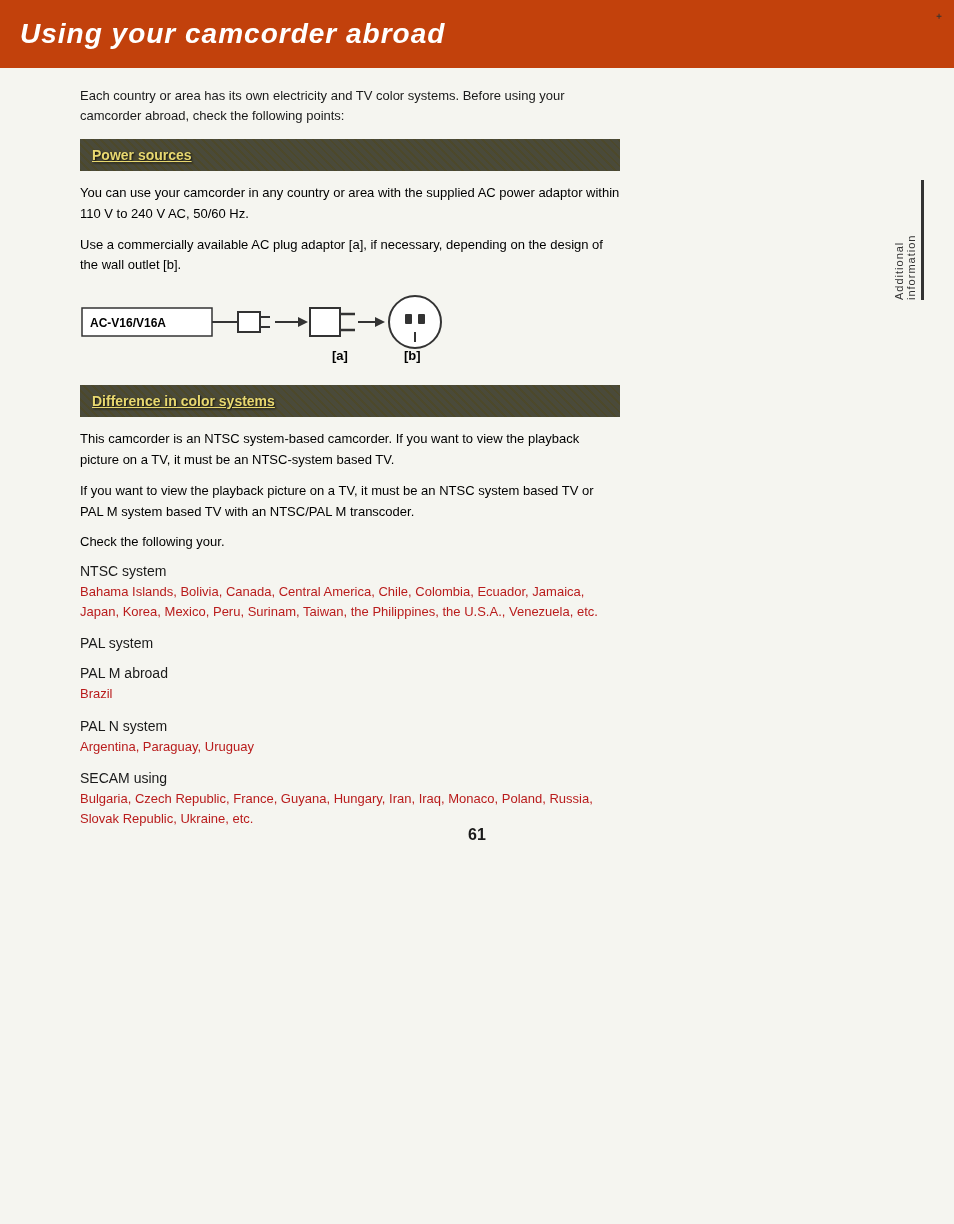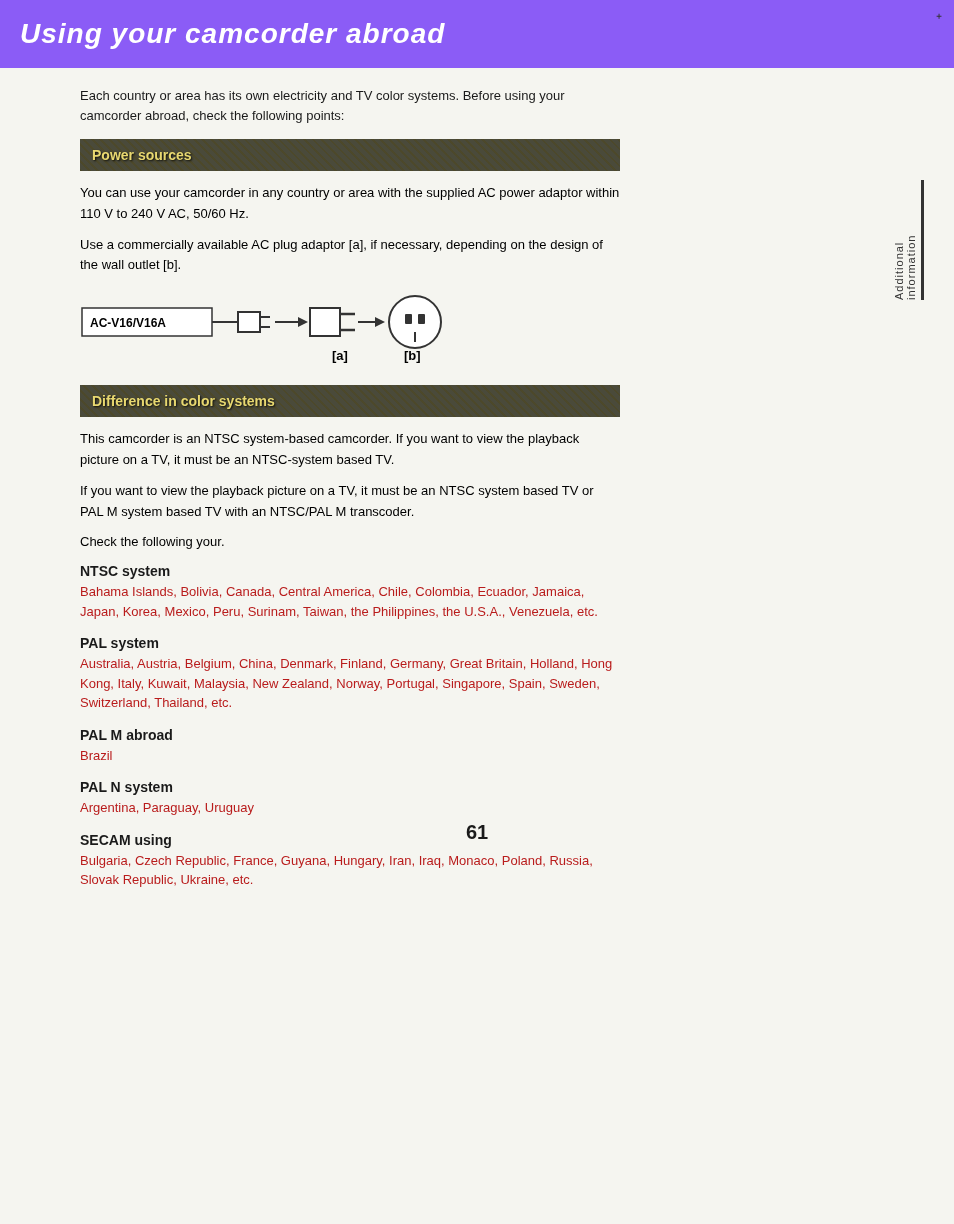--- a/index.html
+++ b/index.html
@@ -21,21 +21,21 @@
     .page-container {
       width: 954px;
       min-height: 1224px;
       background: #f5f5f0;
       padding: 0;
       position: relative;
     }
 
     
     .title-bar {
-      background-color: #8b5cf6;
+      background-color: #c2410c;
       padding: 18px 20px 18px 20px;
       margin: 0 0 18px 0;
     }
 
     .title-bar h1 {
       color: #ffffff;
       font-size: 28px;
       font-weight: bold;
       font-style: italic;
       letter-spacing: 1px;
@@ -67,38 +67,39 @@
       padding: 8px 12px;
       margin-bottom: 12px;
       position: relative;
     }
 
     .section-header-text {
       color: #e8d870;
       font-size: 14px;
       font-weight: bold;
       text-shadow: 1px 1px 2px rgba(0,0,0,0.8);
+      text-decoration: underline;
     }
 
     
     .content-para {
       font-size: 13px;
       line-height: 1.6;
       margin-bottom: 10px;
       color: #000000;
     }
 
     
     .system-section {
       margin-bottom: 14px;
     }
 
     .system-title {
       font-size: 14px;
-      font-weight: bold;
+      font-weight: normal;
       margin-bottom: 3px;
       color: #1a1a1a;
     }
 
     .system-content {
       font-size: 13px;
       line-height: 1.5;
       color: #b91c1c;
     }
 
@@ -119,21 +120,21 @@
       display: flex;
       align-items: center;
     }
 
     
     .page-number {
       position: absolute;
       bottom: 380px;
       left: 50%;
       transform: translateX(-50%);
-      font-size: 20px;
+      font-size: 16px;
       font-weight: bold;
       color: #1a1a1a;
       margin-top: 22px;
     }
 
     
     .corner-mark-tr {
       position: absolute;
       top: 8px;
       right: 12px;
@@ -210,21 +211,20 @@
     <p class="content-para">If you want to view the playback picture on a TV, it must be an NTSC system based TV or PAL M system based TV with an NTSC/PAL M transcoder.</p>
     <p class="content-para">Check the following your.</p>
 
     <div class="system-section">
       <div class="system-title">NTSC system</div>
       <div class="system-content">Bahama Islands, Bolivia, Canada, Central America, Chile, Colombia, Ecuador, Jamaica, Japan, Korea, Mexico, Peru, Surinam, Taiwan, the Philippines, the U.S.A., Venezuela, etc.</div>
     </div>
 
     <div class="system-section">
       <div class="system-title">PAL system</div>
-      <div class="system-content">Australia, Austria, Belgium, China, Denmark, Finland, Germany, Great Britain, Holland, Hong Kong, Italy, Kuwait, Malaysia, New Zealand, Norway, Portugal, Singapore, Spain, Sweden, Switzerland, Thailand, etc.</div>
     </div>
 
     <div class="system-section">
       <div class="system-title">PAL M abroad</div>
       <div class="system-content">Brazil</div>
     </div>
 
     <div class="system-section">
       <div class="system-title">PAL N system</div>
       <div class="system-content">Argentina, Paraguay, Uruguay</div>

